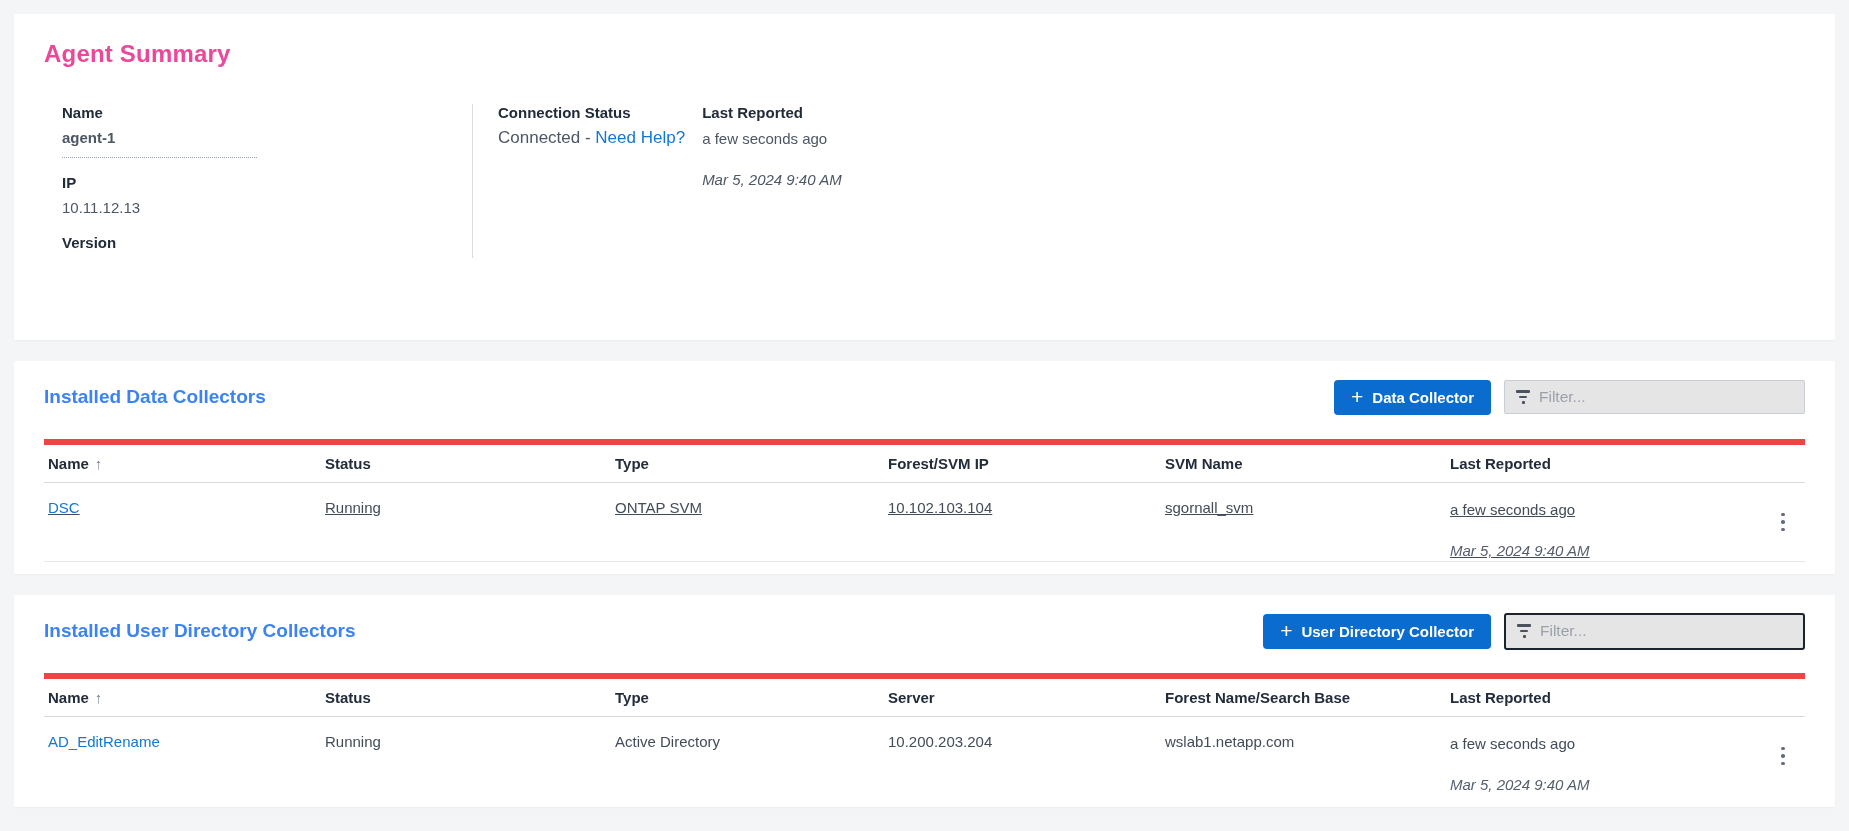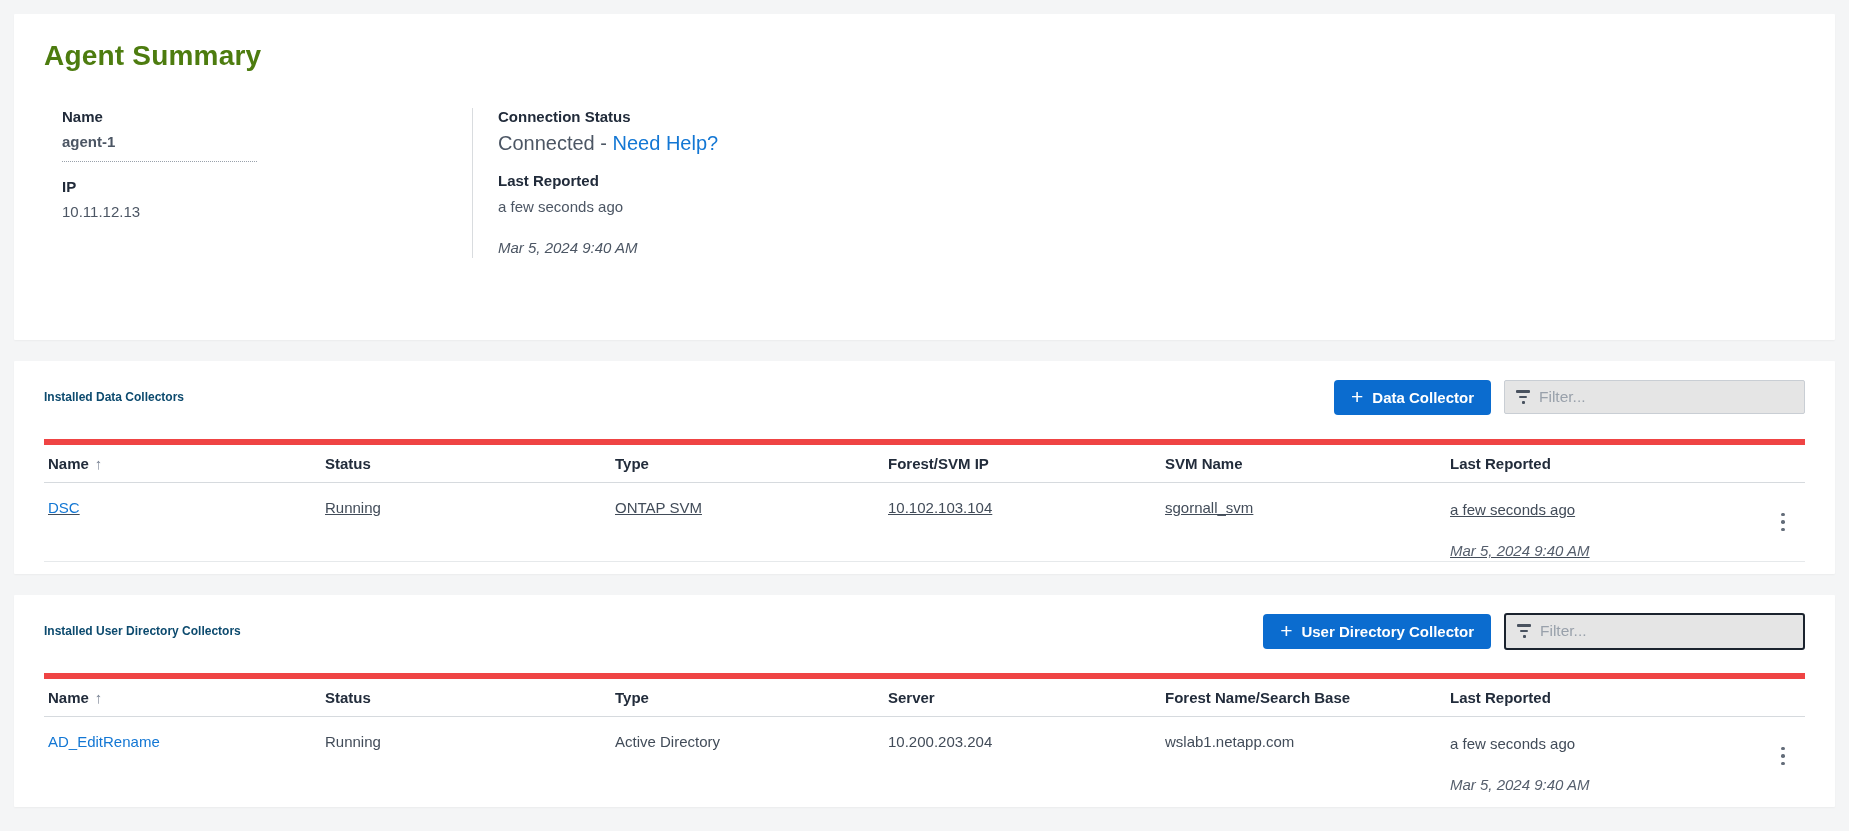--- a/index.html
+++ b/index.html
@@ -14,44 +14,44 @@
   }
   .card {
     background: #ffffff;
     box-shadow: 0 1px 2px rgba(0,0,0,0.04);
     border-radius: 1px;
     width: 100%;
   }
   
   .card-summary { height: 326px; padding: 26px 30px; }
   .card-title {
-    font-size: 28px; font-weight: 700; color: #4d7c0f; margin: 0;
+    font-size: 24px; font-weight: 700; color: #ec4899; margin: 0;
     letter-spacing: 0.2px;
   }
   .summary-body { display: flex; margin-top: 36px; }
   .sum-left {
     width: 428px; padding-left: 18px;
     display: flex; flex-direction: column; gap: 16px;
   }
   .sum-divider { width: 1px; background: #d9dcdf; }
-  .sum-right { padding-left: 25px; display: flex; flex-direction: column; gap: 17px; }
+  .sum-right { padding-left: 25px; display: flex; flex-direction: row; gap: 17px; }
   .flabel { font-size: 15px; font-weight: 700; color: #212b3a; margin-bottom: 7px; }
   .fvalue { font-size: 15px; color: #4c5664; line-height: 20px; }
   .fvalue.editable {
     width: 195px; padding-bottom: 9px;
     border-bottom: 1px dotted #99a1ab; cursor: text; font-weight: bold;
   }
-  .status-line { font-size: 20px; color: #4c5664; }
+  .status-line { font-size: 17px; color: #4c5664; }
   .link { color: #1377d4; text-decoration: none; cursor: pointer; }
   .ts-italic { font-style: italic; color: #555e6c; margin-top: 20px; }
   .lr-line { font-size: 15px; line-height: 21px; color: #4c5664; }
   
   .card-table { padding: 0 30px 12px 30px; }
   .card-head { display: flex; align-items: center; margin-top: 18px; height: 36px; }
-  .section-title { font-size: 12px; font-weight: 700; color: #0c4a6e; margin: 0; flex: 1; }
+  .section-title { font-size: 19px; font-weight: 700; color: #3b82f6; margin: 0; flex: 1; }
   .btn-primary {
     height: 35px; border: none; border-radius: 4px;
     background: #0b6ccf; color: #ffffff;
     font-family: "Liberation Sans", sans-serif;
     font-size: 15px; font-weight: 700;
     display: flex; align-items: center; gap: 9px;
     padding: 0 17px; cursor: pointer; white-space: nowrap;
   }
   .btn-plus { font-size: 21px; font-weight: 400; line-height: 1; margin-top: -2px; }
   .filter-box {
@@ -106,20 +106,21 @@
     <div class="sum-left">
       <div>
         <div class="flabel">Name</div>
         <div class="fvalue editable">agent-1</div>
       </div>
       <div>
         <div class="flabel">IP</div>
         <div class="fvalue">10.11.12.13</div>
       </div>
       <div>
+        <div class="flabel">Version</div>
       </div>
     </div>
     <div class="sum-divider"></div>
     <div class="sum-right">
       <div>
         <div class="flabel">Connection Status</div>
         <div class="status-line"><span>Connected</span><span> - </span><a class="link" href="#">Need Help?</a></div>
       </div>
       <div>
         <div class="flabel">Last Reported</div>

